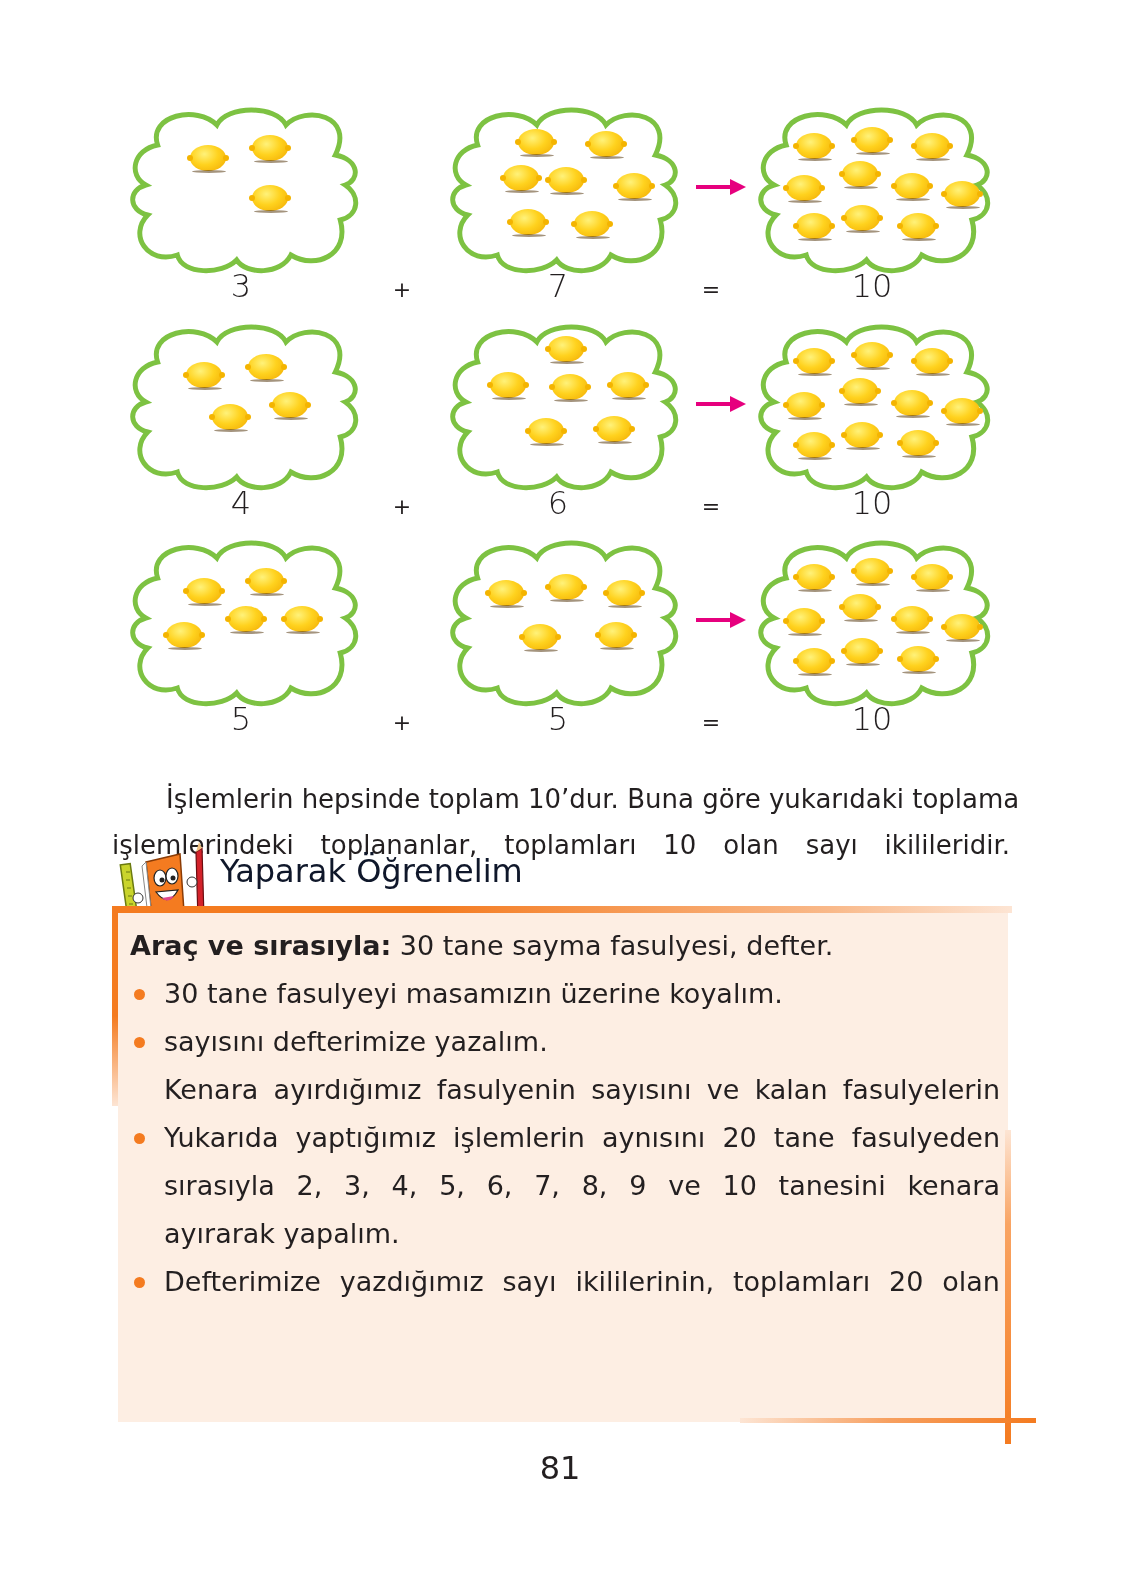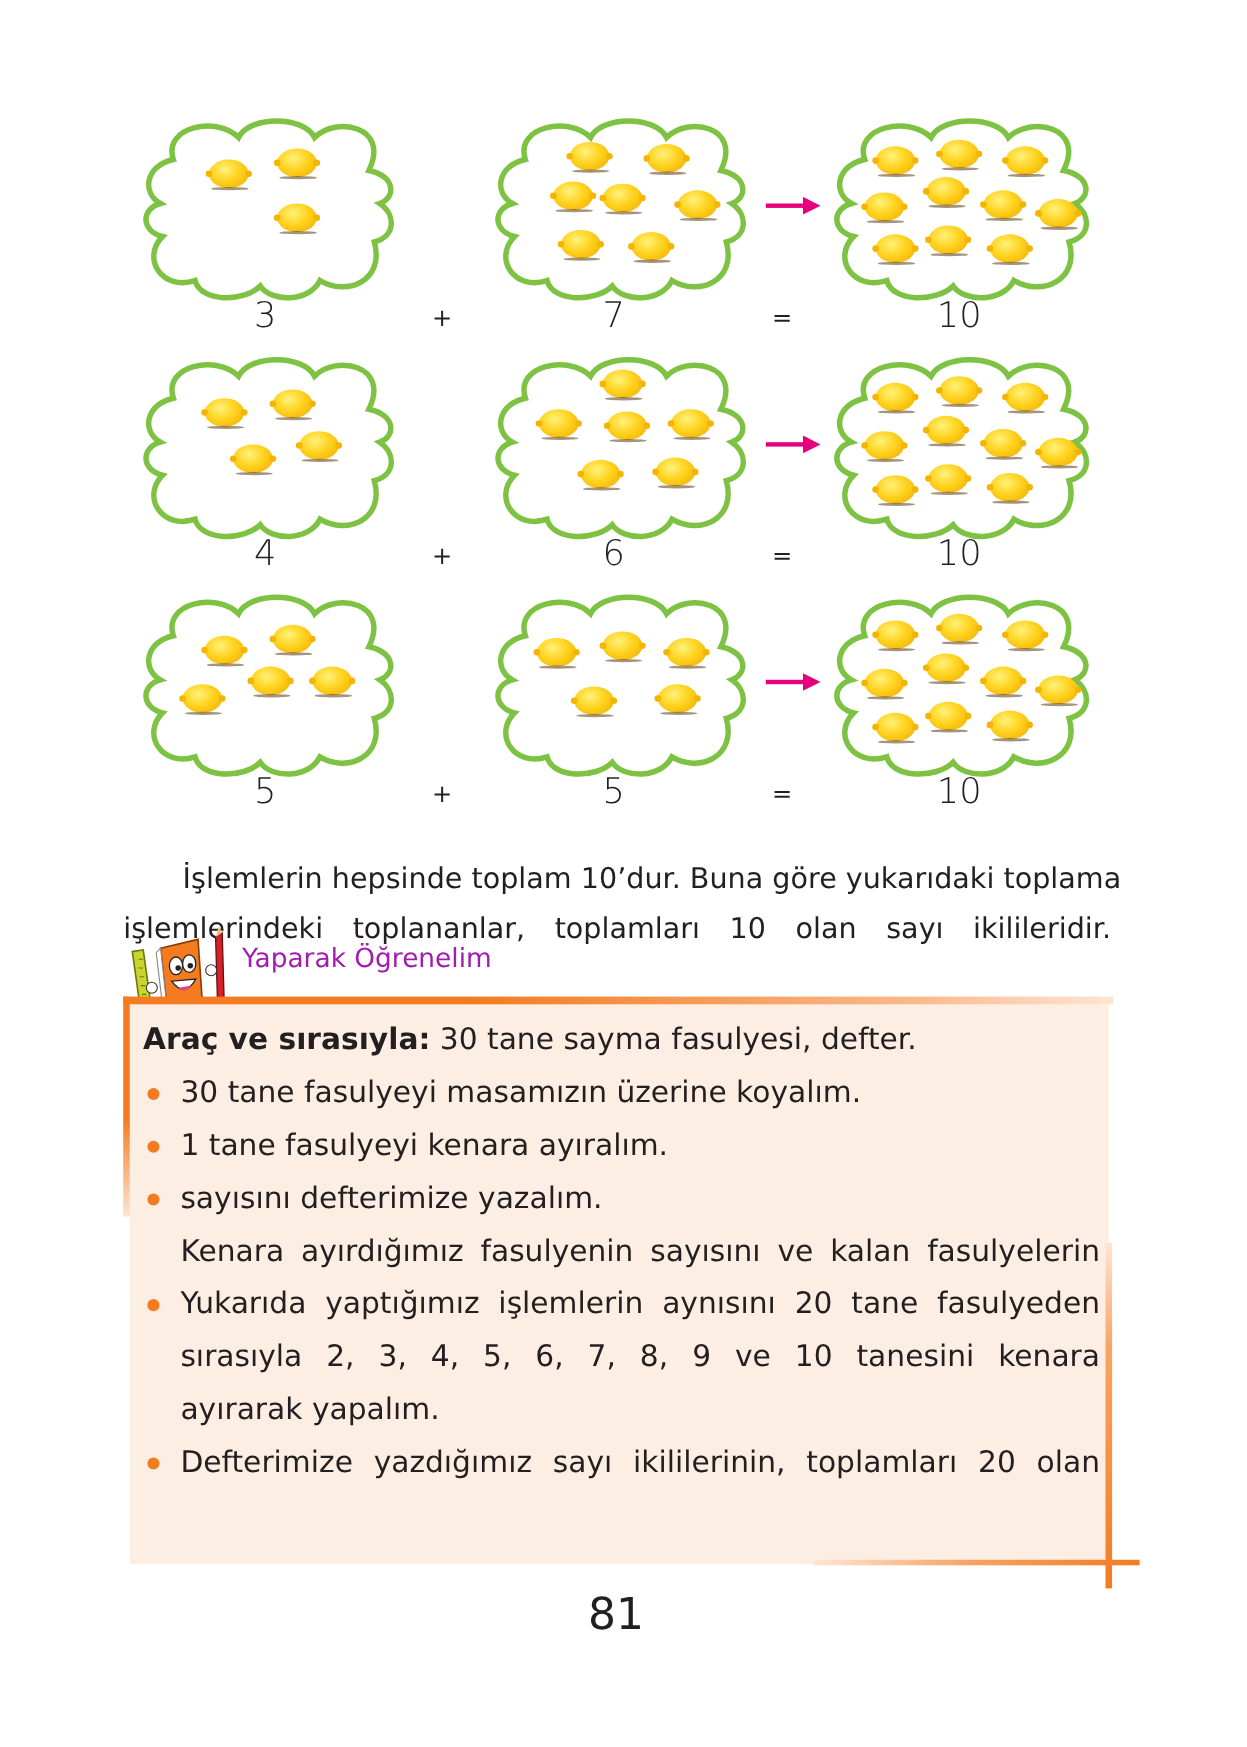--- a/index.html
+++ b/index.html
@@ -11,39 +11,39 @@
     .lemon .body { position: absolute; left: 0; top: 0; width: 36px; height: 26px; border-radius: 50%;
       background: radial-gradient(ellipse at 40% 35%, #fff27a 0%, #ffd21e 45%, #f0a800 100%); }
     .lemon .body::before { content: ""; position: absolute; left: -3px; top: 10px; width: 6px; height: 6px; border-radius: 50%; background: #f4b400; }
     .lemon .body::after { content: ""; position: absolute; right: -3px; top: 10px; width: 6px; height: 6px; border-radius: 50%; background: #f4b400; }
     .lemon .shadow { position: absolute; left: 2px; top: 25px; width: 34px; height: 3px; border-radius: 50%; background: rgba(90,60,20,0.55); }
     .num { position: absolute; font-size: 32px; font-weight: 300; text-align: center; width: 80px; line-height: 36px; color: #231f20; }
     .op { position: absolute; font-size: 22px; text-align: center; width: 30px; line-height: 30px; color: #231f20; }
     .arrow { position: absolute; width: 50px; height: 16px; }
     .para { position: absolute; left: 112px; width: 898px; font-size: 26px; line-height: 46px; color: #231f20; }
     .para .line { display: block; white-space: nowrap; text-align: justify; text-align-last: justify; }
-    .section-title { position: absolute; left: 220px; top: 848px; font-size: 24px; color: #a21caf; line-height: 46px; }
+    .section-title { position: absolute; left: 220px; top: 848px; font-size: 32px; color: #0f172a; line-height: 46px; }
     .mascot { position: absolute; left: 118px; top: 842px; width: 100px; height: 80px; }
     .box { position: absolute; left: 118px; top: 912px; width: 890px; height: 510px; background: #fdeee3; }
     .box-top-line { position: absolute; left: 112px; top: 906px; width: 900px; height: 7px;
       background: linear-gradient(to right, #f47b20 0%, #f47b20 35%, #f9b98a 80%, #fde5d4 100%); }
     .box-left-line { position: absolute; left: 112px; top: 906px; width: 6px; height: 200px;
       background: linear-gradient(to bottom, #f47b20 0%, #f47b20 55%, #fde5d4 100%); }
     .box-right-line { position: absolute; left: 1005px; top: 1130px; width: 6px; height: 314px;
       background: linear-gradient(to bottom, #fde5d4 0%, #f9a463 30%, #f47b20 100%); }
     .box-bottom-line { position: absolute; left: 740px; top: 1418px; width: 296px; height: 5px;
       background: linear-gradient(to right, #fde5d4 0%, #f7a060 50%, #f47b20 100%); }
     .box-content { position: absolute; left: 130px; top: 922px; width: 870px; font-size: 27px; line-height: 48px; color: #231f20; }
     .intro { white-space: nowrap; }
     .intro b { font-weight: bold; }
     .bullet-item { position: relative; padding-left: 34px; }
     .bullet-item .dot { position: absolute; left: 4px; top: 19px; width: 11px; height: 11px; border-radius: 50%; background: #f47b20; }
     .bullet-item .ln { display: block; white-space: nowrap; }
     .bullet-item .ln.j { text-align: justify; text-align-last: justify; }
-    .page-number { position: absolute; left: 520px; top: 1448px; width: 80px; text-align: center; font-size: 40px; line-height: 40px; color: #231f20; }
+    .page-number { position: absolute; left: 520px; top: 1448px; width: 80px; text-align: center; font-size: 32px; line-height: 40px; color: #231f20; }
   </style>
 </head>
 <body>
 
 <div id="rows">
     <div>
       <div class="cloud" style="left:128px;top:105px;width:232px;height:170px">
         <svg class="outline" width="232" height="170" viewBox="0 0 235 170" preserveAspectRatio="none">
           <path d="M30 40 C20 10 70 0 90 20 C100 0 150 0 160 20 C180 0 230 10 210 50 C235 55 235 75 220 80 C235 90 235 110 215 115 C225 150 190 165 165 150 C155 170 120 170 110 155 C95 170 55 170 50 150 C20 160 0 130 20 110 C0 105 0 85 18 80 C0 70 5 45 30 40 Z" fill="#ffffff" stroke="#7dc242" stroke-width="5"></path>
         </svg>
@@ -403,24 +403,20 @@
 
 <div class="box-content">
   <div class="intro"><b>Araç ve sırasıyla:</b><span> 30 tane sayma fasulyesi, defter.</span></div>
   <div id="bullets">
       <div class="bullet-item">
         <span class="dot"></span>
         <span class="ln">30 tane fasulyeyi masamızın üzerine koyalım.</span>
       </div>
       <div class="bullet-item">
         <span class="dot"></span>
-        <span class="ln">1 tane fasulyeyi kenara ayıralım.</span>
-      </div>
-      <div class="bullet-item">
-        <span class="dot"></span>
         <span class="ln">sayısını defterimize yazalım.</span>
         <span class="ln j">Kenara ayırdığımız fasulyenin sayısını ve kalan fasulyelerin</span>
       </div>
       <div class="bullet-item">
         <span class="dot"></span>
         <span class="ln j">Yukarıda yaptığımız işlemlerin aynısını 20 tane fasulyeden</span>
         <span class="ln j">sırasıyla 2, 3, 4, 5, 6, 7, 8, 9 ve 10 tanesini kenara</span>
         <span class="ln">ayırarak yapalım.</span>
       </div>
       <div class="bullet-item">

